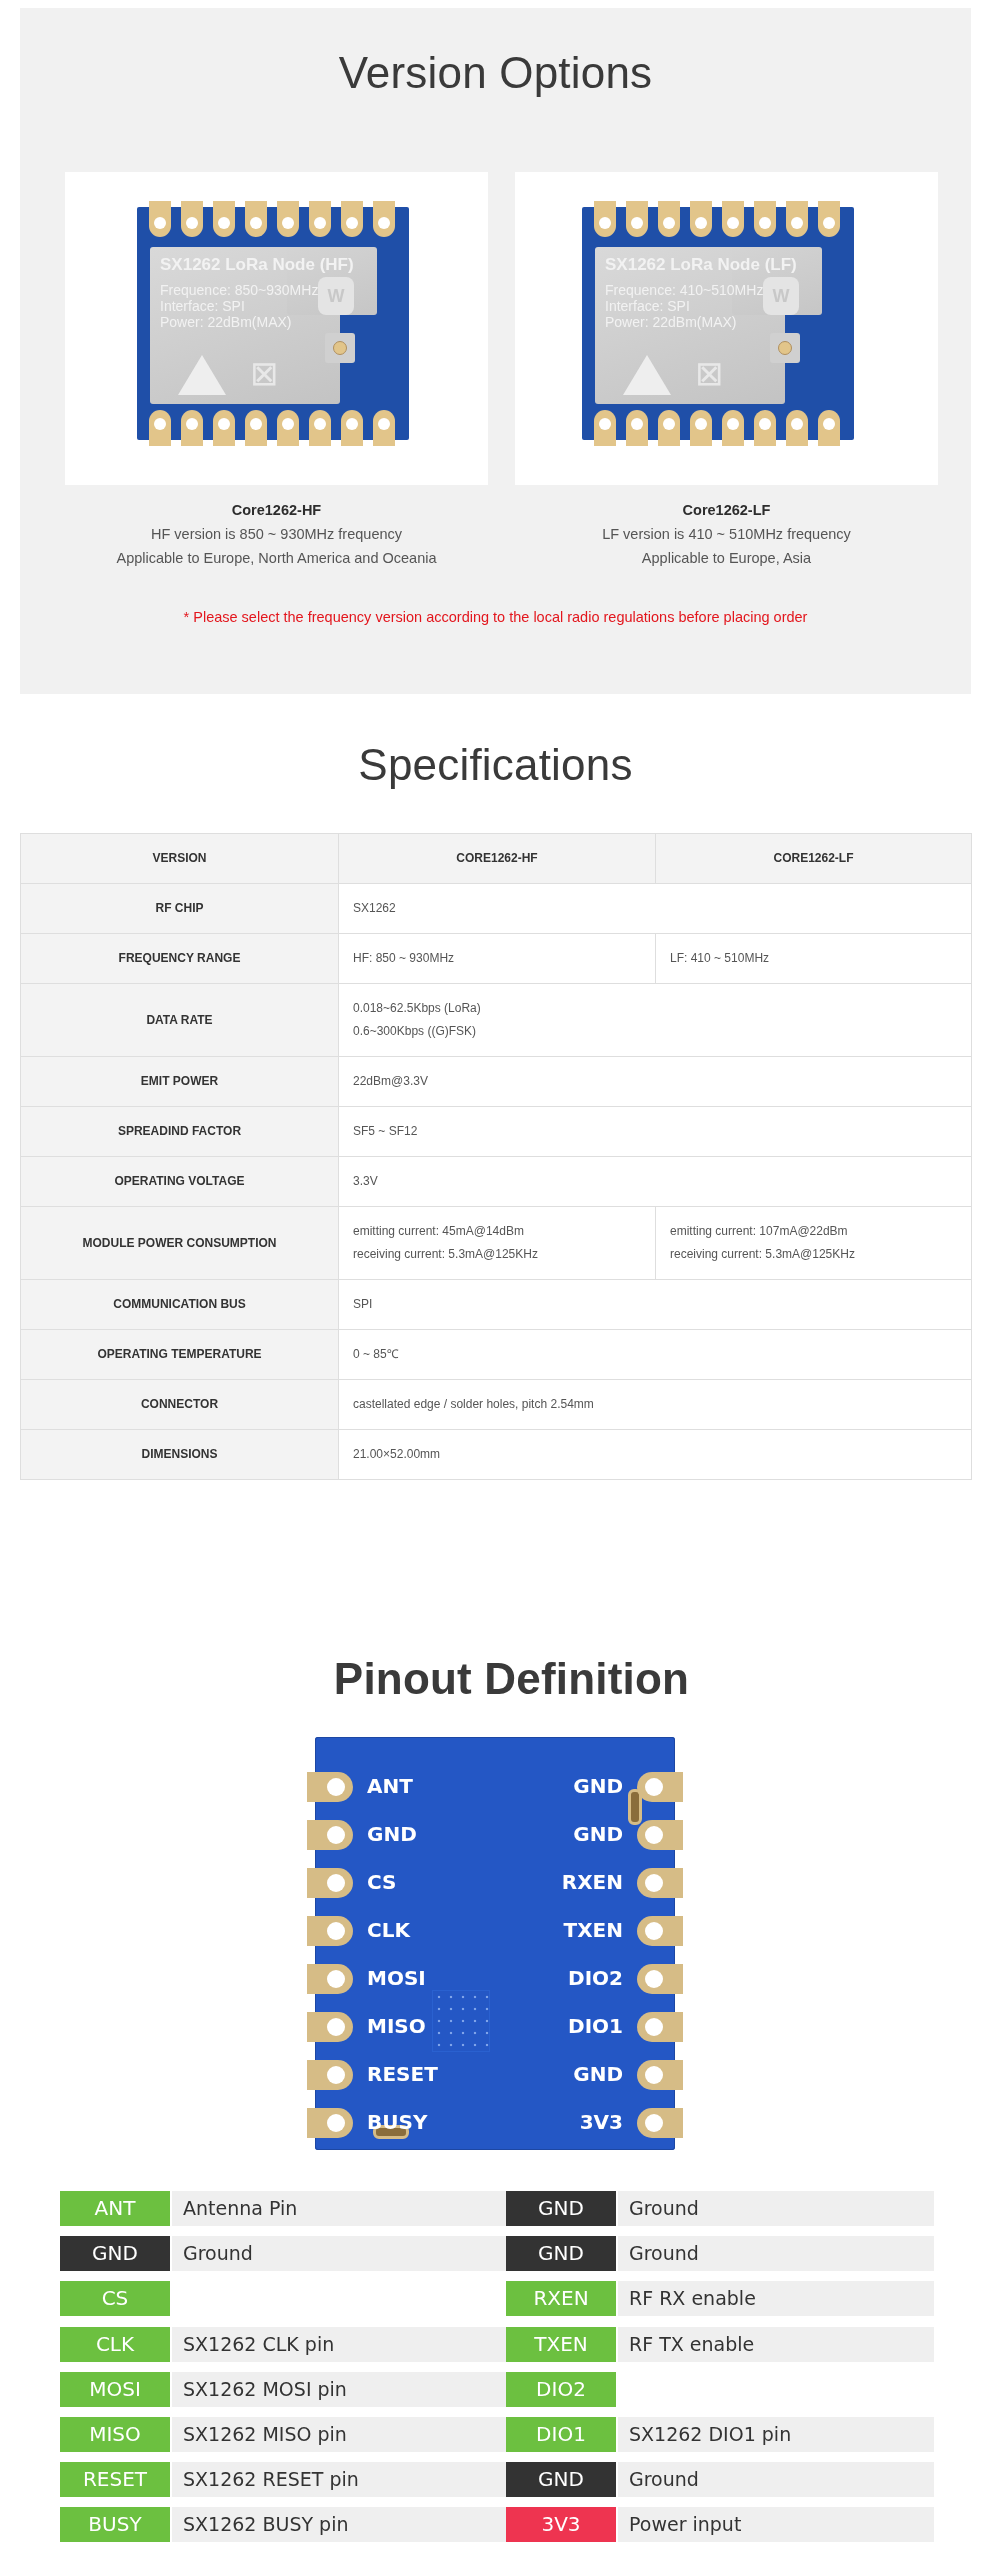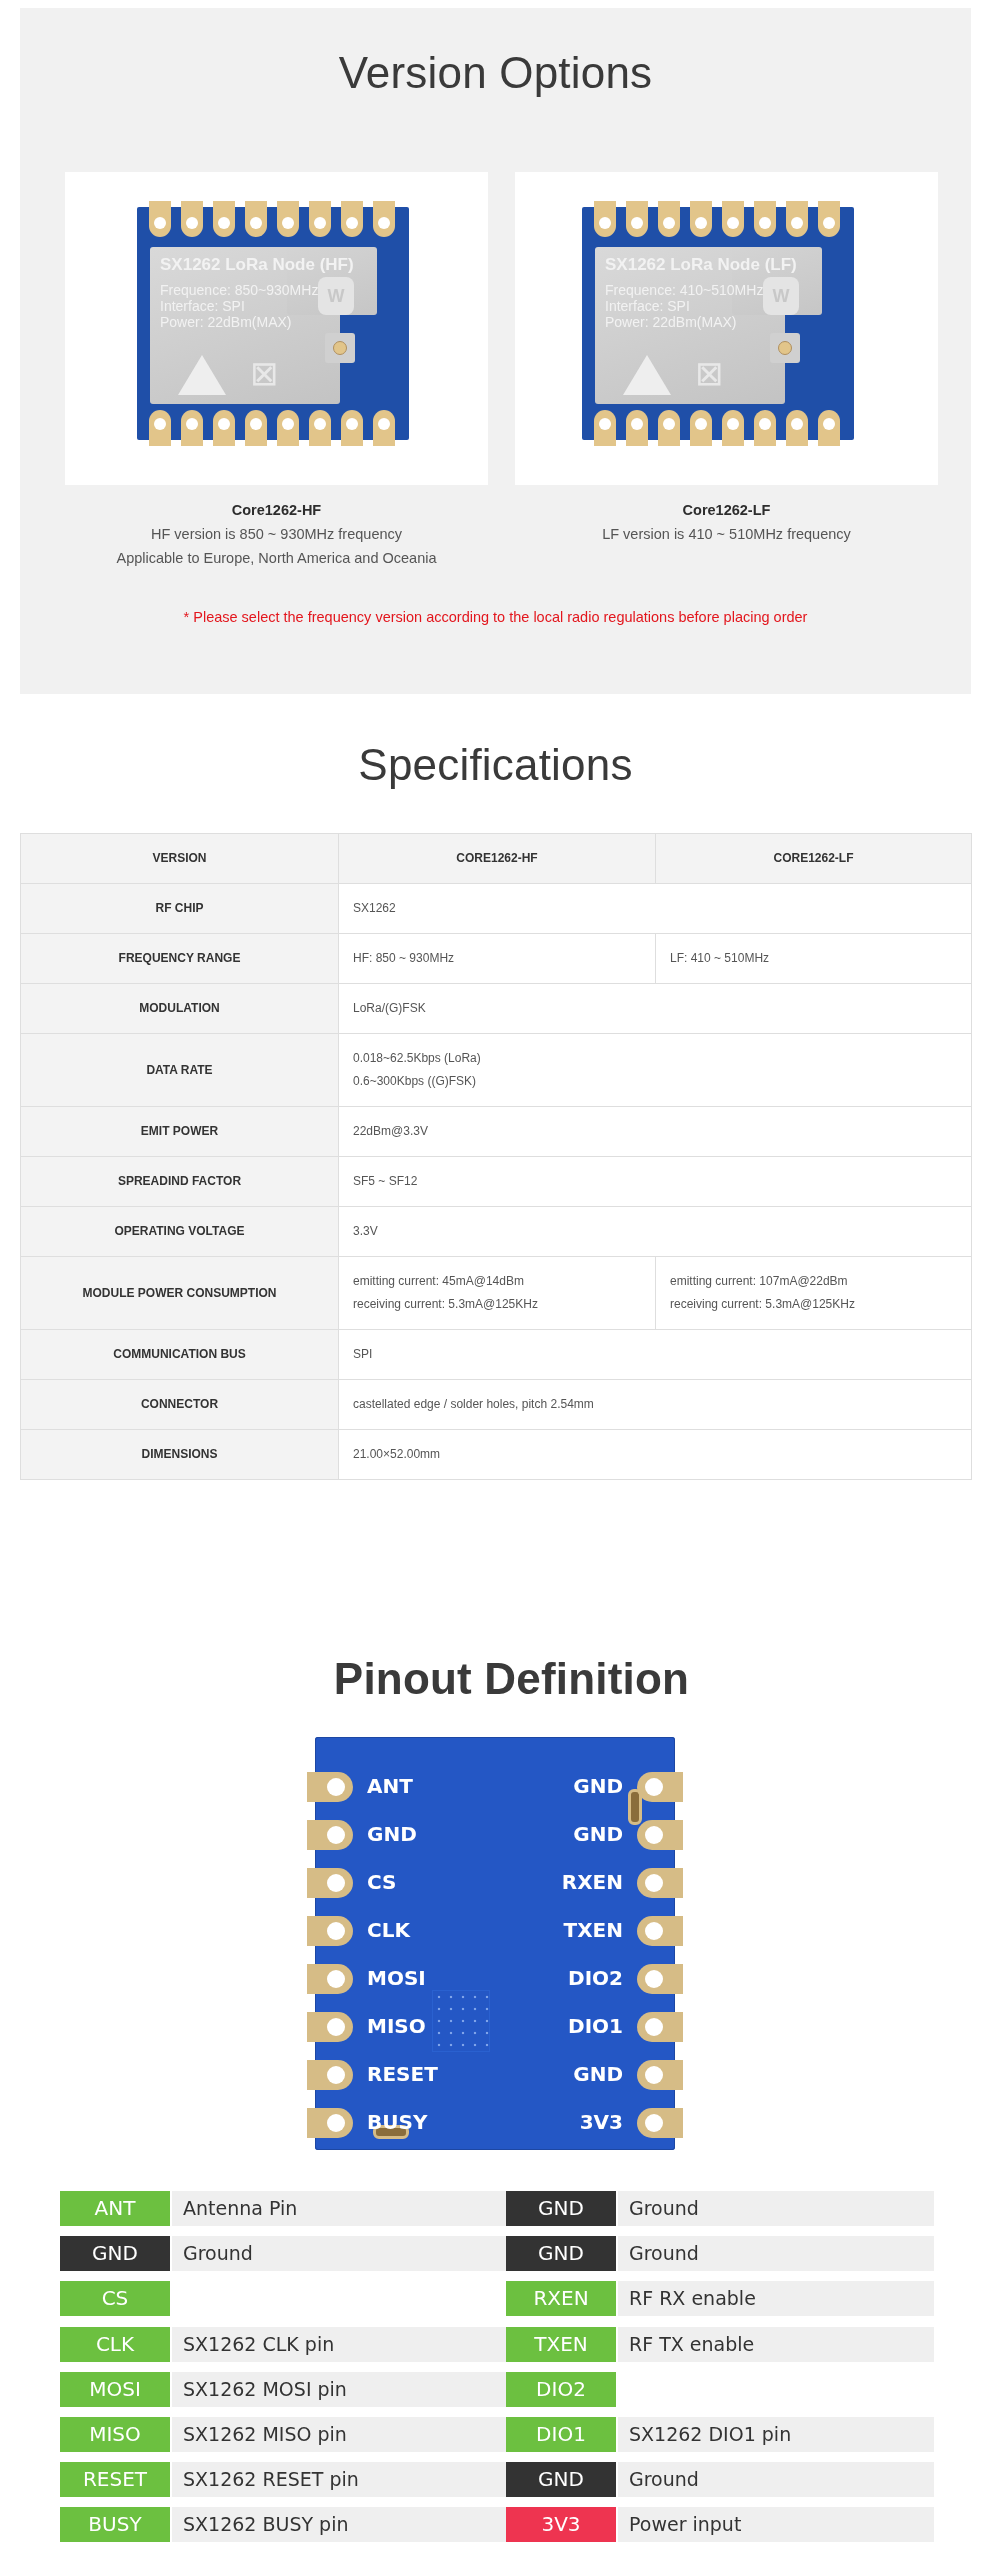--- a/index.html
+++ b/index.html
@@ -147,20 +147,21 @@
       <div class="wlogo">W</div>
       <div class="esd"></div>
       <div class="bin">⊠</div>
     </div>
     <div class="ufl"></div>
   </div>
 </div>
 <div class="abs caption" style="left:515px;">
   <div class="cap-title">Core1262-LF</div>
   <div>LF version is 410 ~ 510MHz frequency</div>
+  <div>Applicable to Europe, Asia</div>
 </div>
 
 <div class="abs note" style="color: rgb(227, 22, 29);">* Please select the frequency version according to the local radio regulations before placing order</div>
 
 <h2 class="abs section-title" style="top:740px;margin:0;">Specifications</h2>
 
 <table class="abs spec-table">
   <colgroup>
       <col style="width:318px">
       <col style="width:317px">
@@ -174,24 +175,20 @@
   </tr>
   <tr>
     <td class="k">RF CHIP</td>
     <td colspan="2">SX1262</td>
   </tr>
   <tr>
     <td class="k">FREQUENCY RANGE</td>
     <td>HF: 850 ~ 930MHz</td>
     <td>LF: 410 ~ 510MHz</td>
   </tr>
-  <tr>
-    <td class="k">MODULATION</td>
-    <td colspan="2">LoRa/(G)FSK</td>
-  </tr>
   <tr class="tall">
     <td class="k">DATA RATE</td>
     <td colspan="2">
       <div>0.018~62.5Kbps (LoRa)</div>
       <div>0.6~300Kbps ((G)FSK)</div>
     </td>
   </tr>
   <tr>
     <td class="k">EMIT POWER</td>
     <td colspan="2">22dBm@3.3V</td>
@@ -211,20 +208,24 @@
       <div>receiving current: 5.3mA@125KHz</div>
     </td>
     <td>
       <div>emitting current: 107mA@22dBm</div>
       <div>receiving current: 5.3mA@125KHz</div>
     </td>
   </tr>
   <tr>
     <td class="k">COMMUNICATION BUS</td>
     <td colspan="2">SPI</td>
+  </tr>
+  <tr>
+    <td class="k">OPERATING TEMPERATURE</td>
+    <td colspan="2">0 ~ 85℃</td>
   </tr>
   <tr>
     <td class="k">CONNECTOR</td>
     <td colspan="2">castellated edge / solder holes, pitch 2.54mm</td>
   </tr>
   <tr>
     <td class="k">DIMENSIONS</td>
     <td colspan="2">21.00×52.00mm</td>
   </tr>
 </tbody>

